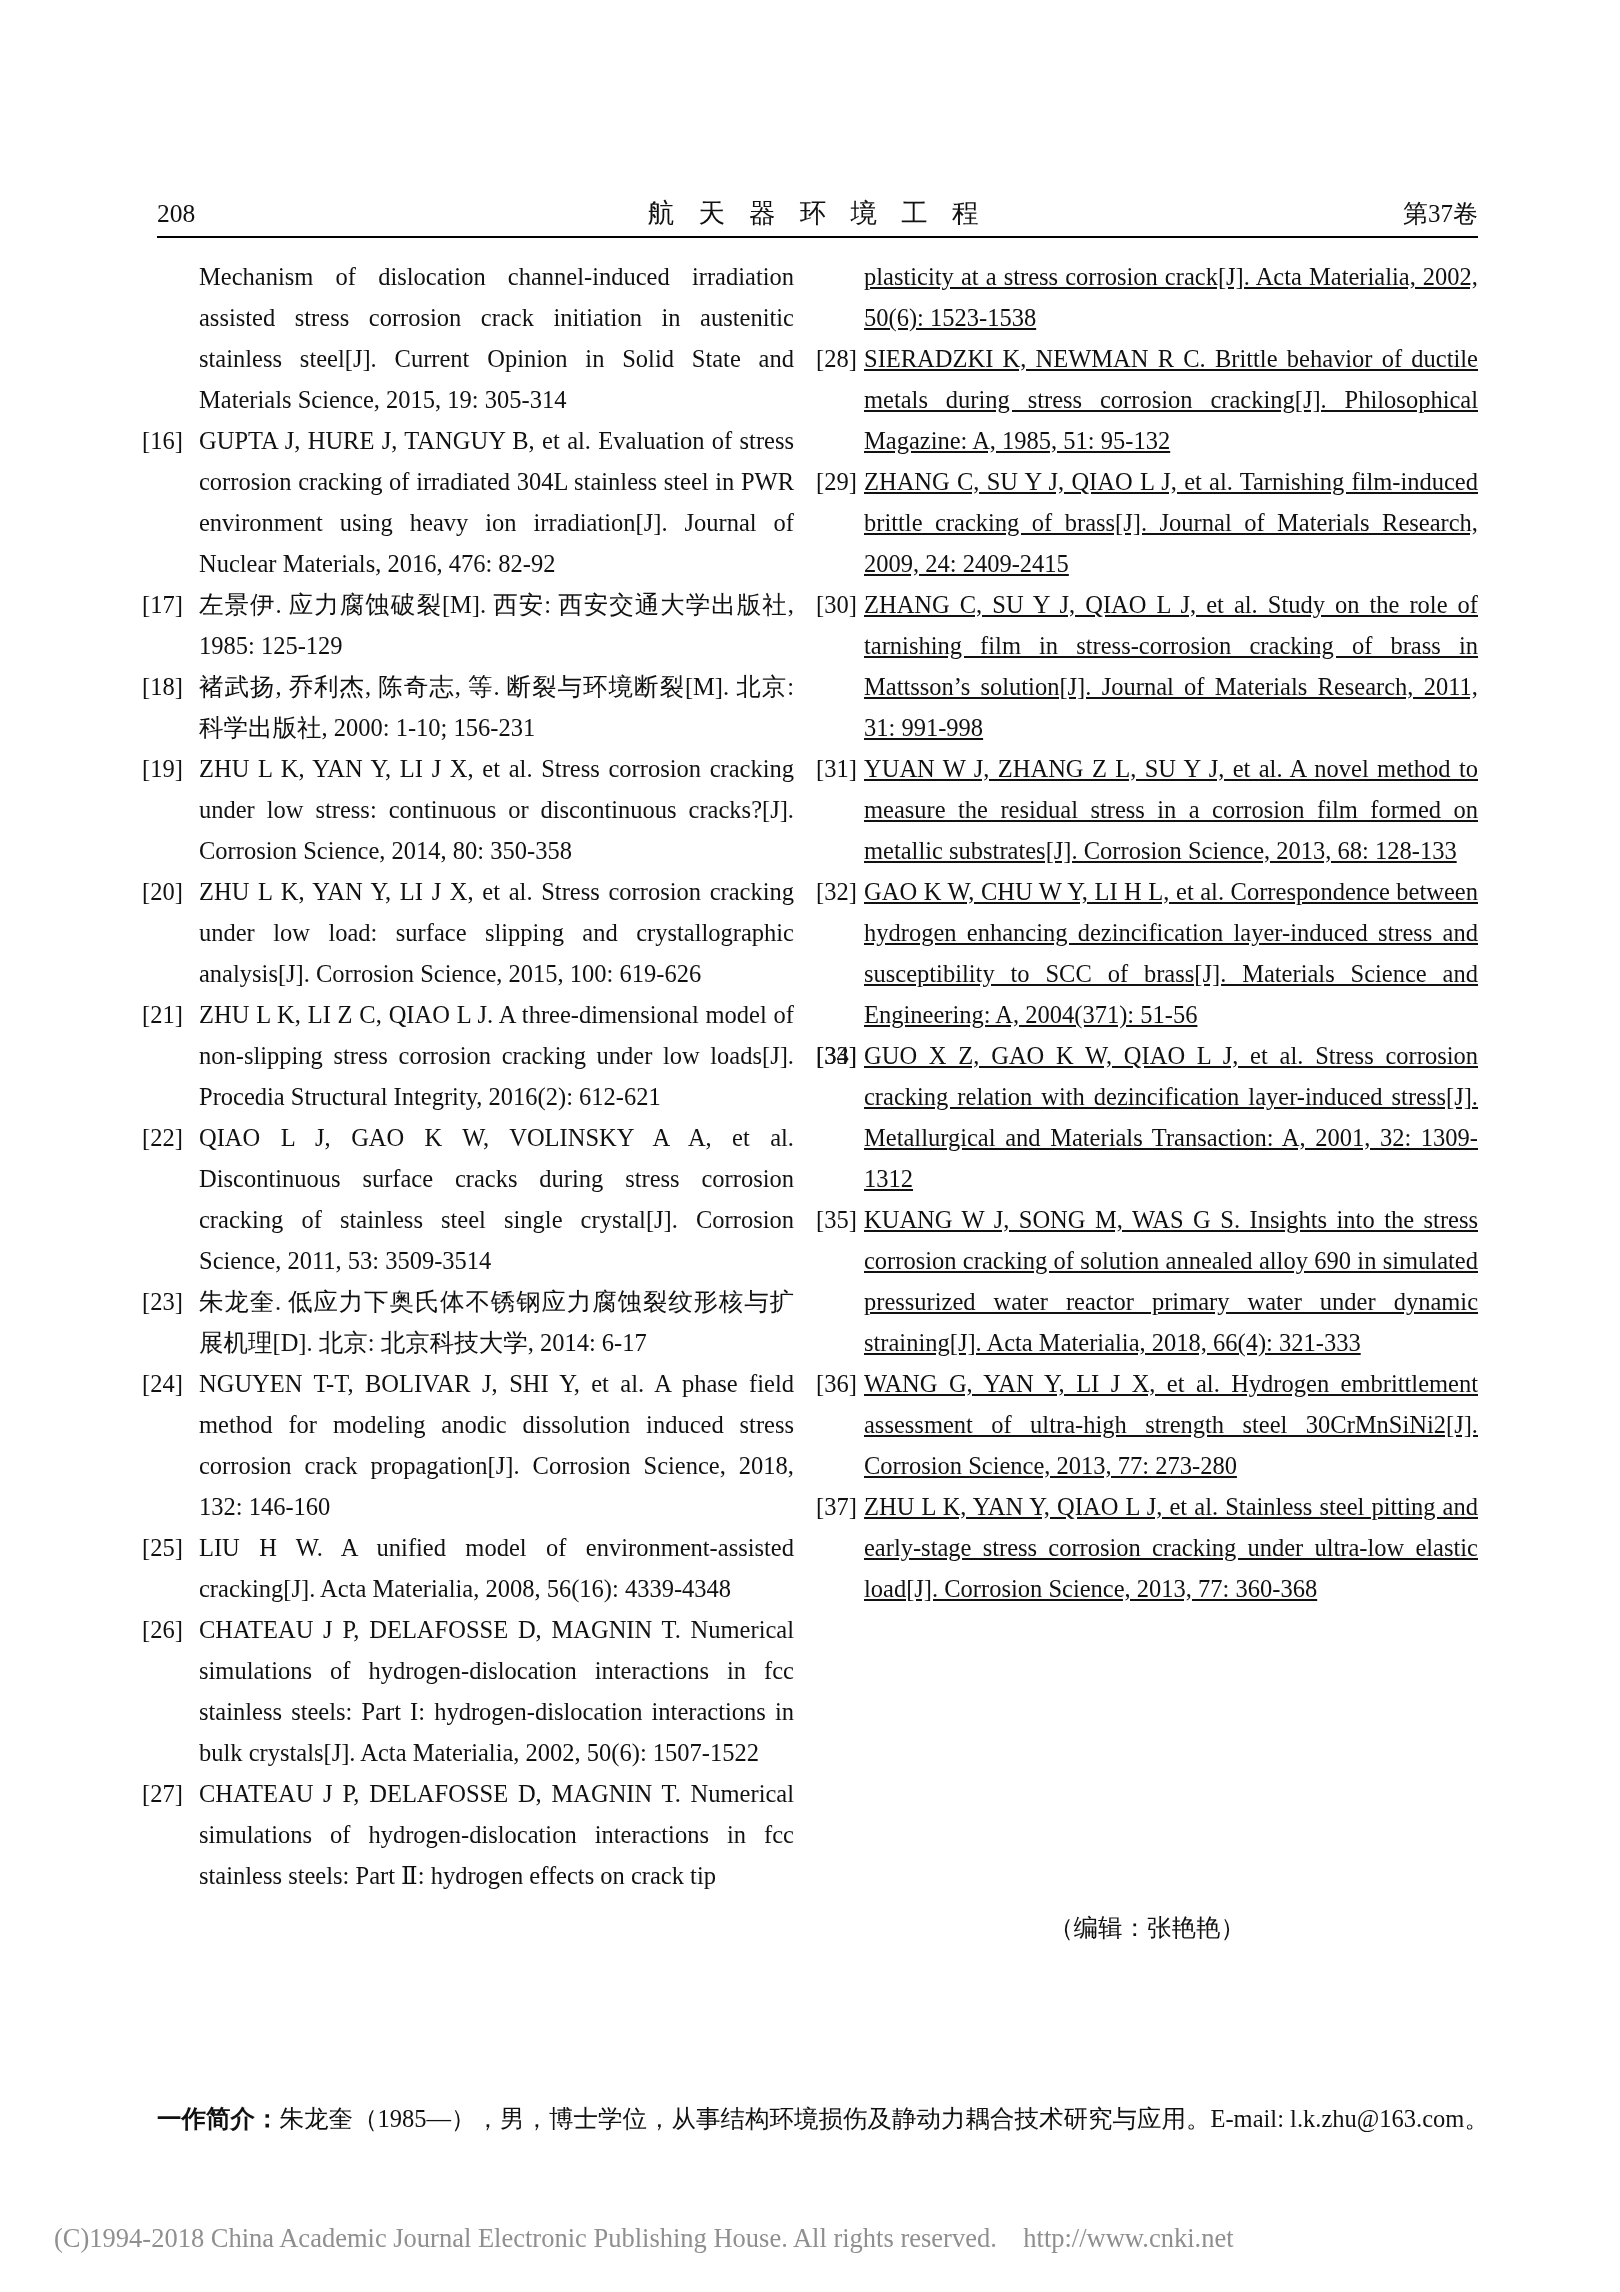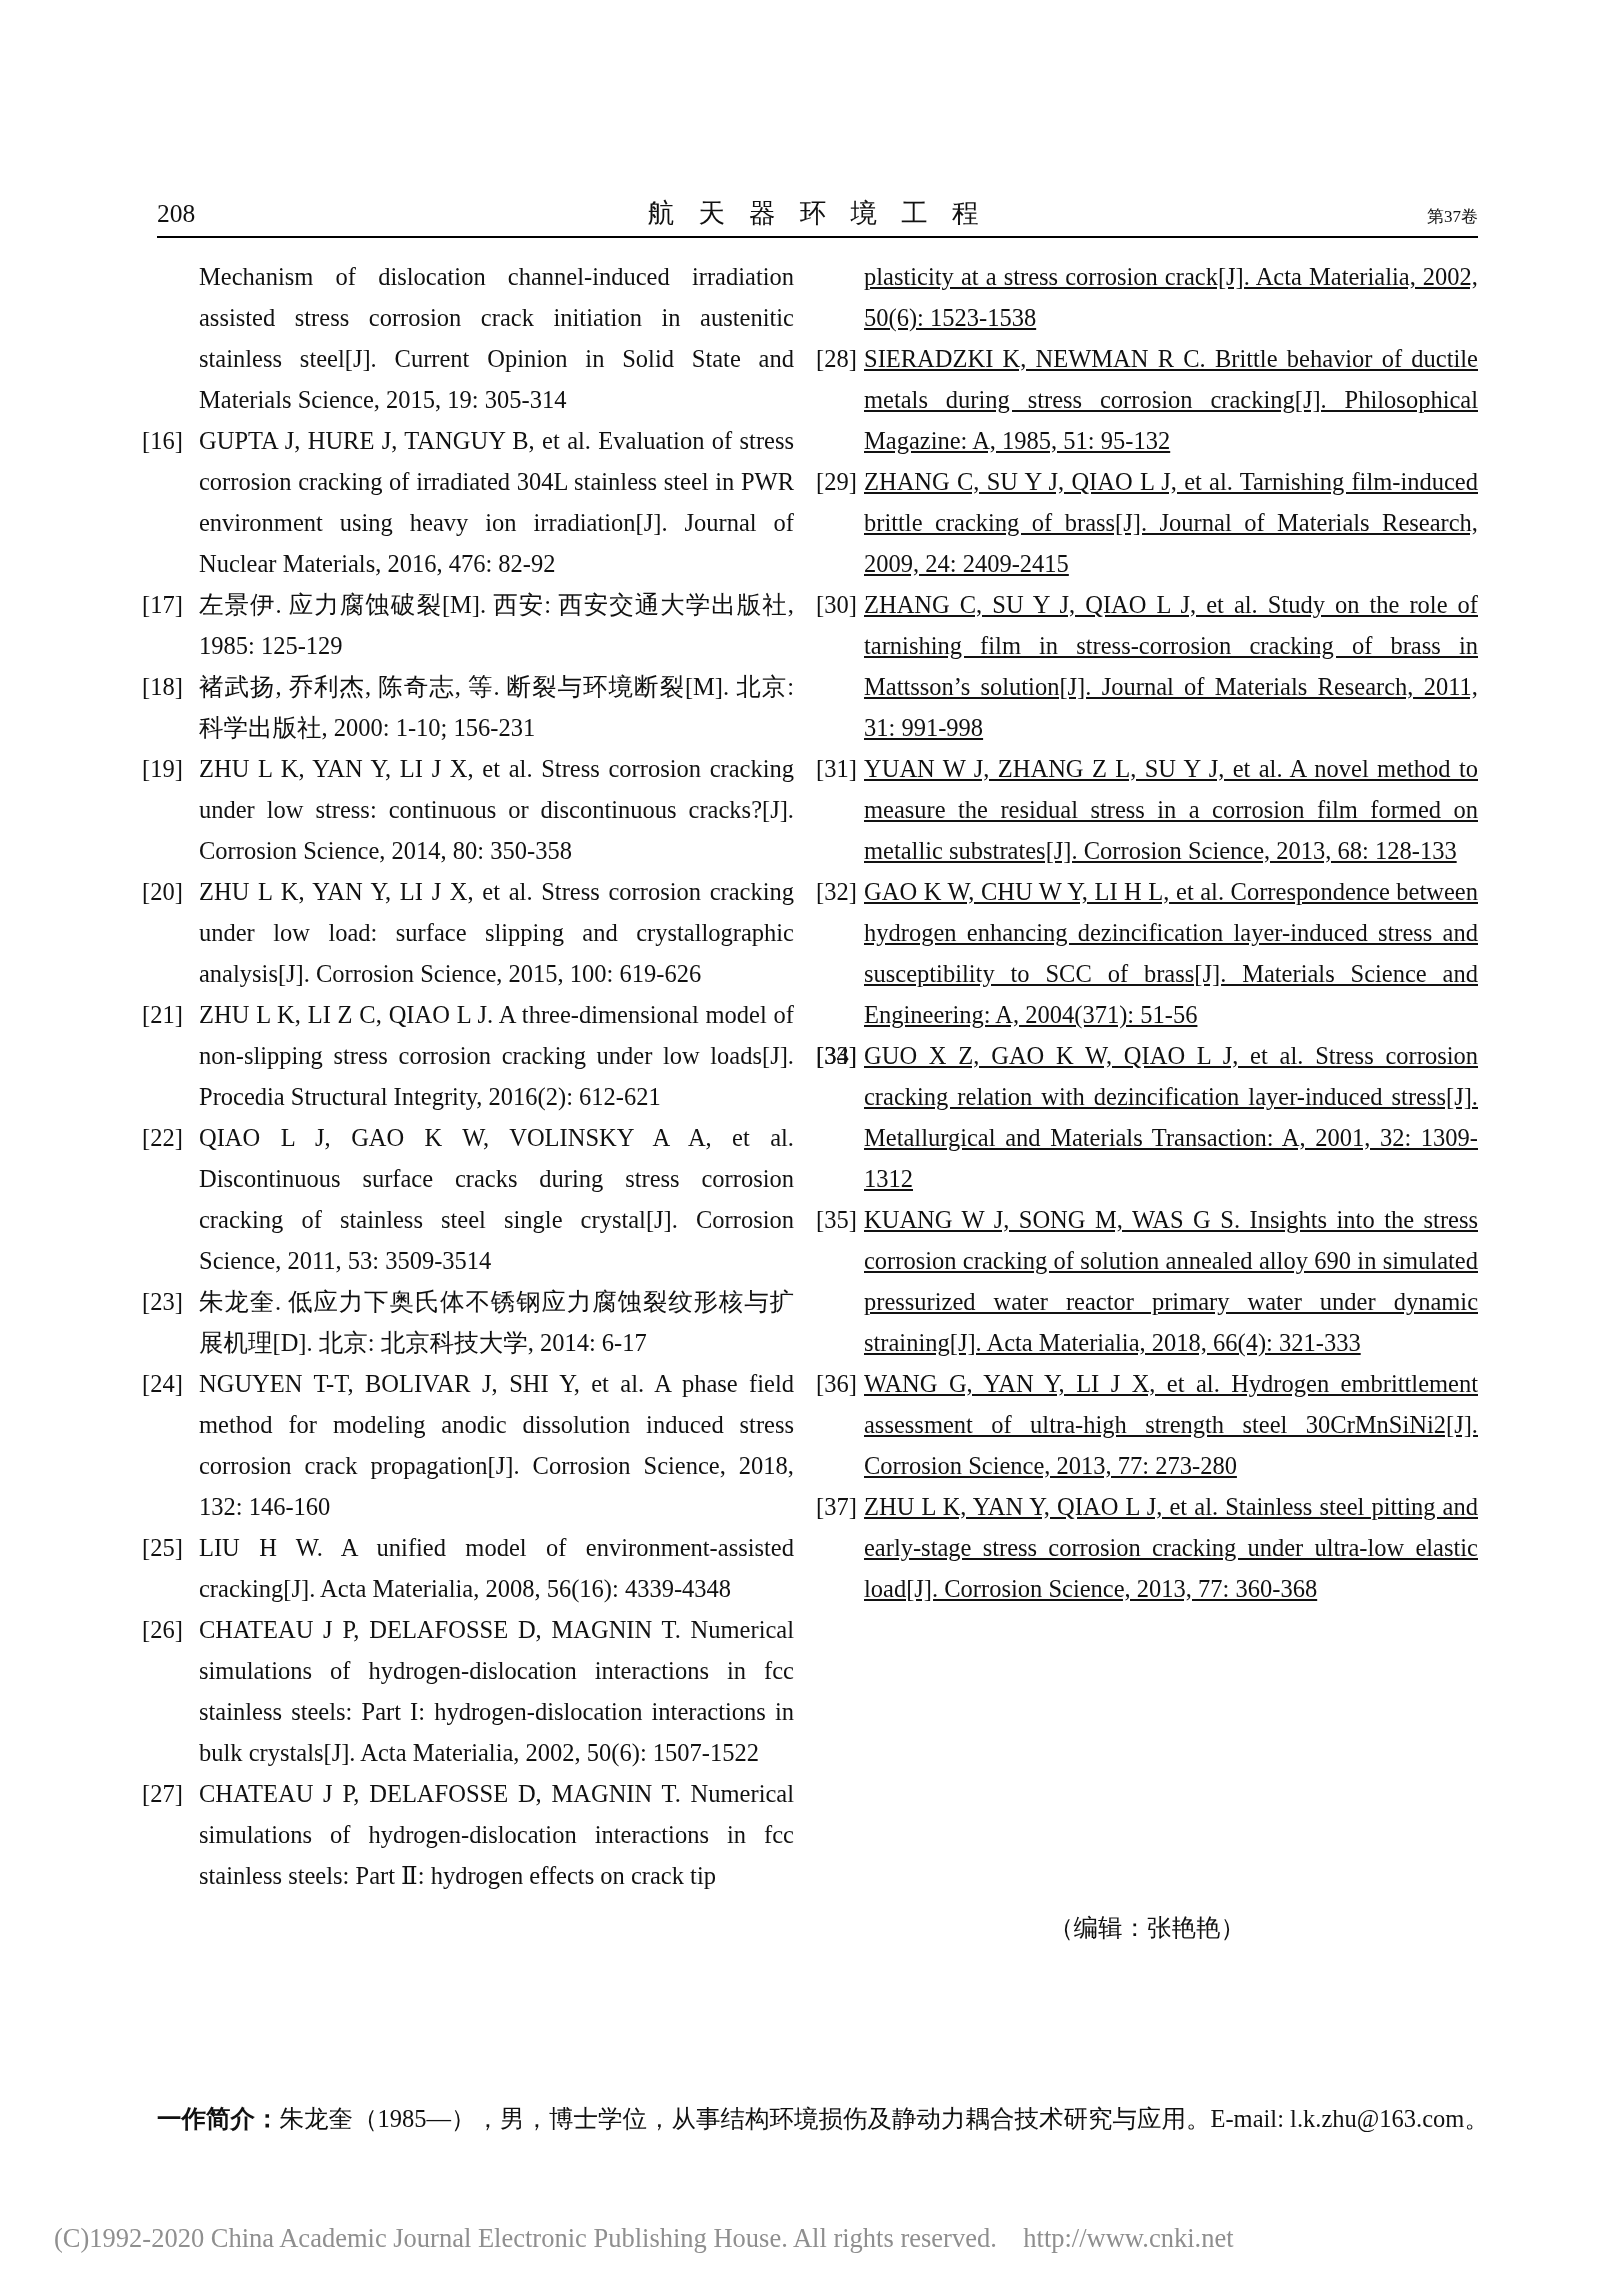--- a/index.html
+++ b/index.html
@@ -26,21 +26,21 @@
     padding-bottom: 4.9px;
     gap: 48px;
   }
   .page-number { font-size: 25.5px; justify-self: start; }
   .journal-title {
     font-size: 26.5px;
     letter-spacing: 8.8px;
     justify-self: center;
     white-space: nowrap;
   }
-  .volume-label { font-size: 17px; justify-self: end; margin-left: 20px; }
+  .volume-label { font-size: 25px; justify-self: end; margin-left: 20px; }
 
   
   .ref-col {
     position: absolute;
     top: 256px;
     font-size: 24.5px;
     line-height: 41px;
   }
   .ref-col.left  { left: 142px; width: 652px; }
   .ref-col.right { left: 816px; width: 662px; }
@@ -221,14 +221,14 @@
       <span class="ref-text">ZHU L K, YAN Y, QIAO L J, et al. Stainless steel pitting and early-stage stress corrosion cracking under ultra-low elastic load[J]. Corrosion Science, 2013, 77: 360-368</span>
     </p>
   </div>
 
 <div class="editor-note">（编辑：张艳艳）</div>
 
 <div class="author-bio">
   <span class="bio-label">一作简介：</span><span class="bio-text">朱龙奎（1985—），男，博士学位，从事结构环境损伤及静动力耦合技术研究与应用。E-mail: l.k.zhu@163.com。</span>
 </div>
 
-<div class="copyright-line">(C)1992-2020 China Academic Journal Electronic Publishing House. All rights reserved.    http://www.cnki.net</div>
+<div class="copyright-line">(C)1994-2018 China Academic Journal Electronic Publishing House. All rights reserved.    http://www.cnki.net</div>
 
 
 </body></html>

